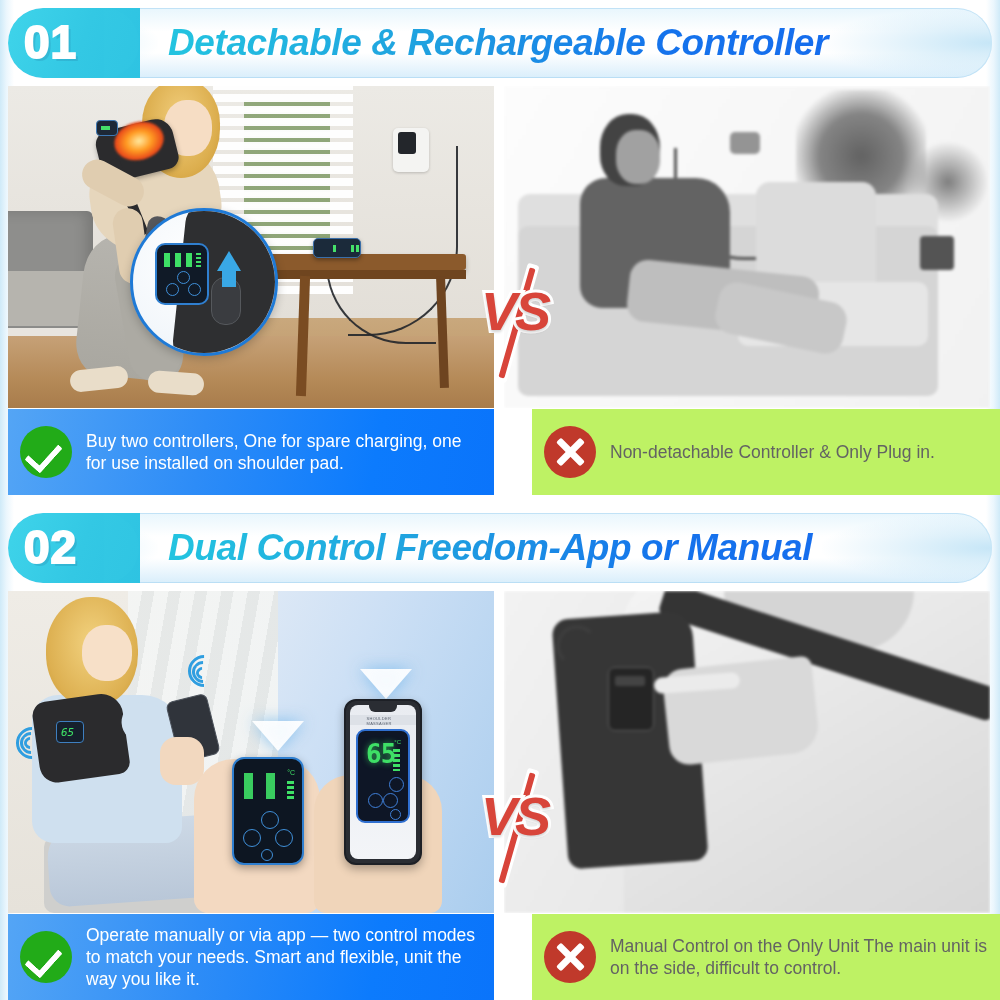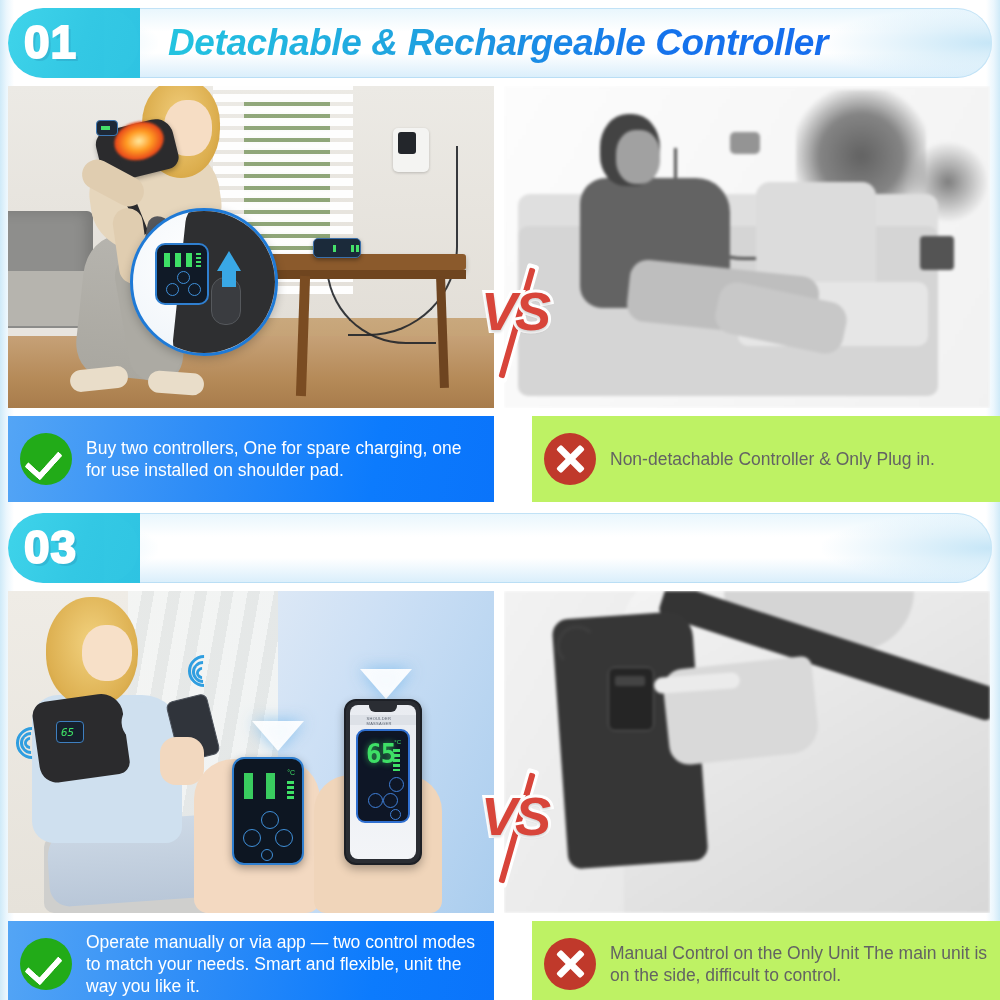--- a/index.html
+++ b/index.html
@@ -72,21 +72,21 @@
     letter-spacing: -0.4px;
     white-space: nowrap;
     background: linear-gradient(90deg, #23c4e0 0%, #1f9fe0 34%, #1573ec 62%, #1668ef 100%);
     -webkit-background-clip: text; background-clip: text;
     -webkit-text-fill-color: transparent; color: transparent;
     text-shadow: none;
     z-index: 2;
   }
 
   
-  .photo-row { position: relative; margin: 8px 8px 8px 8px; height: 322px; display: flex; gap: 10px; }
+  .photo-row { position: relative; margin: 8px 8px 1px 8px; height: 322px; display: flex; gap: 10px; }
   .panel { position: relative; width: 486px; height: 322px; overflow: hidden; }
   .photo { position: absolute; inset: 0; overflow: hidden; }
   .gray { filter: grayscale(1) contrast(0.92) brightness(1.06) blur(1.6px); }
 
   
   .roomA { position:absolute; inset:0; background: linear-gradient(180deg,#e9e5df 0%, #e4dfd8 55%, #c9a87d 72%, #b9915f 100%); }
   .wallA { position:absolute; left:0; top:0; width:100%; height:72%; background: linear-gradient(180deg,#eceae5 0%,#e3dfd8 100%); }
   .greenery { position:absolute; left:236px; top:14px; width:86px; height:150px;
     background: repeating-linear-gradient(180deg, rgba(93,130,62,.85) 0px, rgba(93,130,62,.85) 8px, rgba(120,160,84,.25) 8px, rgba(120,160,84,.25) 12px);
     opacity:.75; }
@@ -396,21 +396,22 @@
       </div>
     </div>
   </div>
 
   <div class="section section-2">
 
     <div class="banner">
       <div class="banner-glow-l"></div>
       <div class="banner-glow-r"></div>
       <div class="num-badge"></div>
-      <div class="num-text">03</div>
+      <div class="num-text">02</div>
+      <div class="banner-title">Dual Control Freedom-App or Manual</div>
     </div>
 
     <div class="photo-row">
 
       <div class="panel">
         <div class="photo">
           <div class="roomC"></div>
           <div class="cWallL"></div>
           <div class="cCurtain"></div>
           <div class="cChair"></div>

